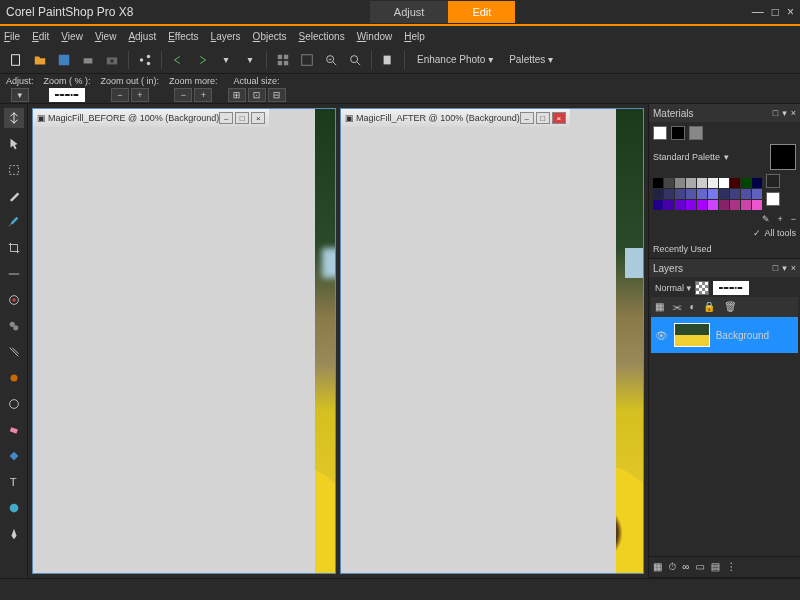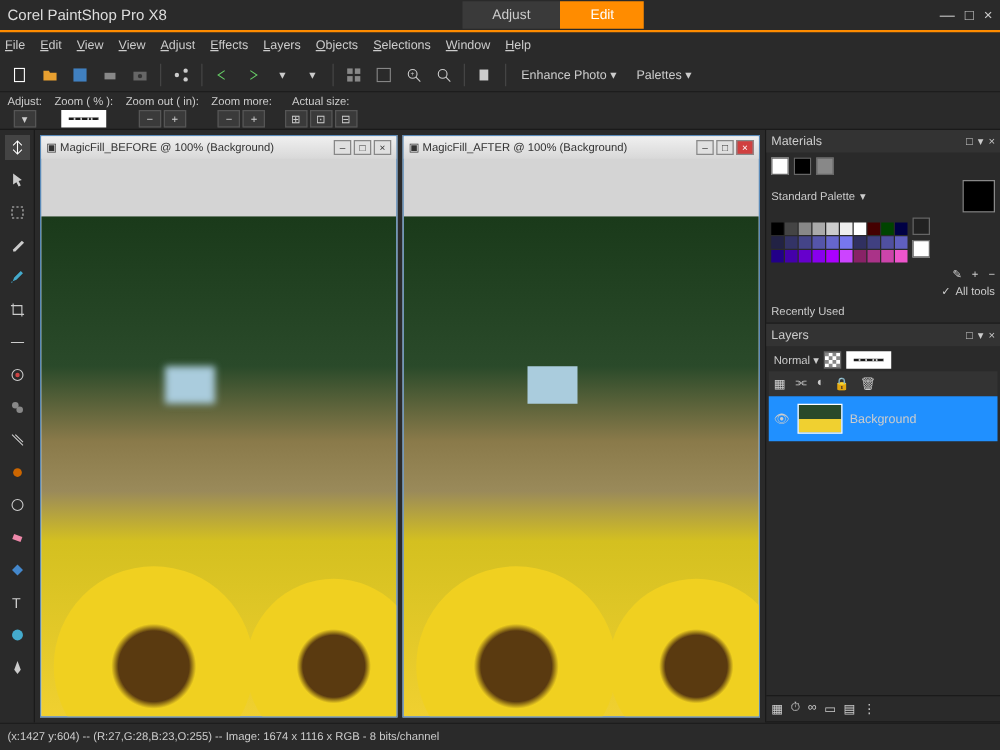--- a/index.html
+++ b/index.html
@@ -20,33 +20,33 @@
 .tb-text { font-size: 10px; padding: 0 6px; cursor: pointer; }
 .opts { height: 30px; background: #2a2a2a; display: flex; align-items: center; padding: 0 6px; gap: 10px; border-bottom: 1px solid #1a1a1a; font-size: 9px; }
 .opt-grp { display: flex; flex-direction: column; align-items: center; gap: 2px; }
 .opt-input { width: 36px; height: 14px; background: #1a1a1a; border: 6px solid #ffffff; color: #ccc; font-size: 15px; text-align: center; }
 .opt-btn { width: 18px; height: 14px; background: #3a3a3a; border: 1px solid #555; cursor: pointer; display: flex; align-items: center; justify-content: center; }
 .main { display: flex; height: 474px; }
 .toolstrip { width: 28px; background: #2a2a2a; display: flex; flex-direction: column; align-items: center; padding: 4px 0; gap: 6px; border-right: 1px solid #1a1a1a; }
 .tool { width: 20px; height: 20px; display: flex; align-items: center; justify-content: center; cursor: pointer; }
 .tool.active { background: #444; }
 .canvas-area { flex: 1; background: #2a2a2a; display: flex; gap: 4px; padding: 4px; }
-.doc-win { flex: 1; background: #d4d4d4; border: 1px solid #5a8ab8; display: flex; flex-direction: column; gap: 46px; }
+.doc-win { flex: 1; background: #d4d4d4; border: 1px solid #5a8ab8; display: flex; flex-direction: row; gap: 46px; }
 .doc-title { height: 18px; background: linear-gradient(#f0f0f0,#d8d8d8); display: flex; align-items: center; padding: 0 4px; font-size: 9px; color: #333; justify-content: space-between; }
 .doc-ctrls { display: flex; gap: 2px; }
 .doc-ctrl { width: 14px; height: 12px; background: #e0e0e0; border: 1px solid #888; font-size: 8px; display: flex; align-items: center; justify-content: center; cursor: pointer; }
 .doc-ctrl.close { background: #d04040; color: #fff; }
 .doc-content { flex: 1; position: relative; overflow: hidden; }
 .img-before, .img-after { width: 100%; height: 100%; background: linear-gradient(180deg, #1a3a1a 0%, #2a4a2a 30%, #8a7a4a 45%, #9a8a5a 55%, #d4c020 65%, #f0d030 100%); position: relative; }
 .sunflower { position: absolute; border-radius: 50%; background: radial-gradient(circle, #5a3a10 25%, #f0d020 30%); }
 .sf1 { width: 160px; height: 160px; bottom: -40px; left: 10px; }
 .sf2 { width: 140px; height: 140px; bottom: -30px; right: -20px; }
 .img-before::before { content: ''; position: absolute; top: 30%; left: 35%; width: 40px; height: 30px; background: #aaccdd; filter: blur(3px); }
 .img-after::before { content: ''; position: absolute; top: 30%; left: 35%; width: 40px; height: 30px; background: #aaccdd; }
-.panels { width: 188px; background: #2a2a2a; display: flex; flex-direction: column; border-left: 1px solid #1a1a1a; }
+.panels { width: 152px; background: #2a2a2a; display: flex; flex-direction: column; border-left: 1px solid #1a1a1a; }
 .panel { border-bottom: 1px solid #1a1a1a; }
 .panel-hdr { height: 18px; background: #333; display: flex; align-items: center; justify-content: space-between; padding: 0 4px; font-size: 10px; }
 .panel-hdr-ctrls { display: flex; gap: 4px; font-size: 9px; }
 .materials-body { padding: 4px; font-size: 9px; }
 .mat-row { display: flex; gap: 4px; margin-bottom: 4px; align-items: center; }
 .swatch { width: 14px; height: 14px; border: 1px solid #666; }
 .palette { display: grid; grid-template-columns: repeat(10, 10px); gap: 1px; margin: 4px 0; }
 .pal-sw { width: 10px; height: 10px; }
 .big-sw { width: 26px; height: 26px; border: 1px solid #888; }
 .layers-body { padding: 2px; }
@@ -440,14 +440,13 @@
         <span>∞</span>
         <span>▭</span>
         <span>▤</span>
         <span>⋮</span>
       </div>
     </div>
   </div>
 </div>
 
 <div class="statusbar">
-  <span>(x:1427 y:604) -- (R:27,G:28,B:23,O:255) -- Image: 1674 x 1116 x RGB - 8 bits/channel</span>
 </div>
 
 </body></html>

